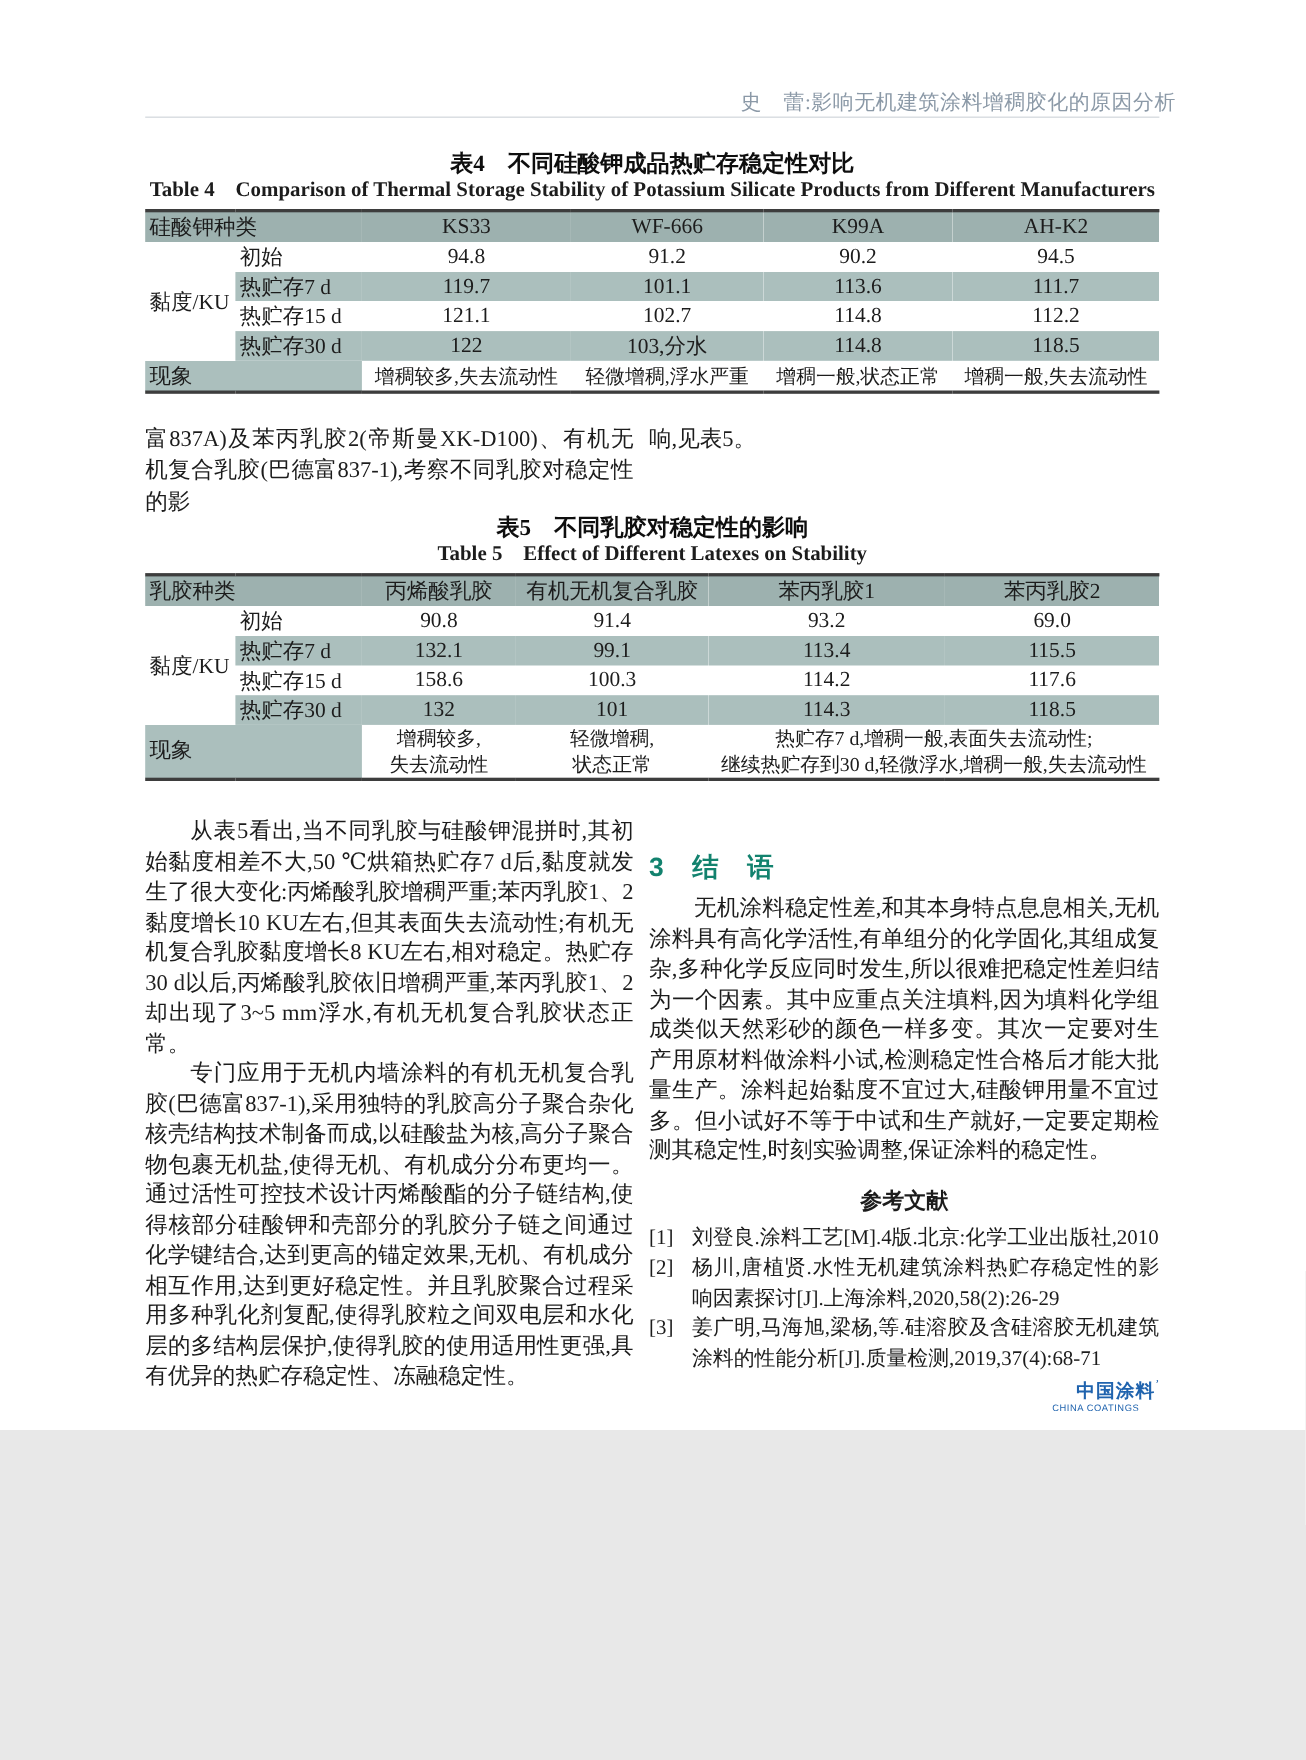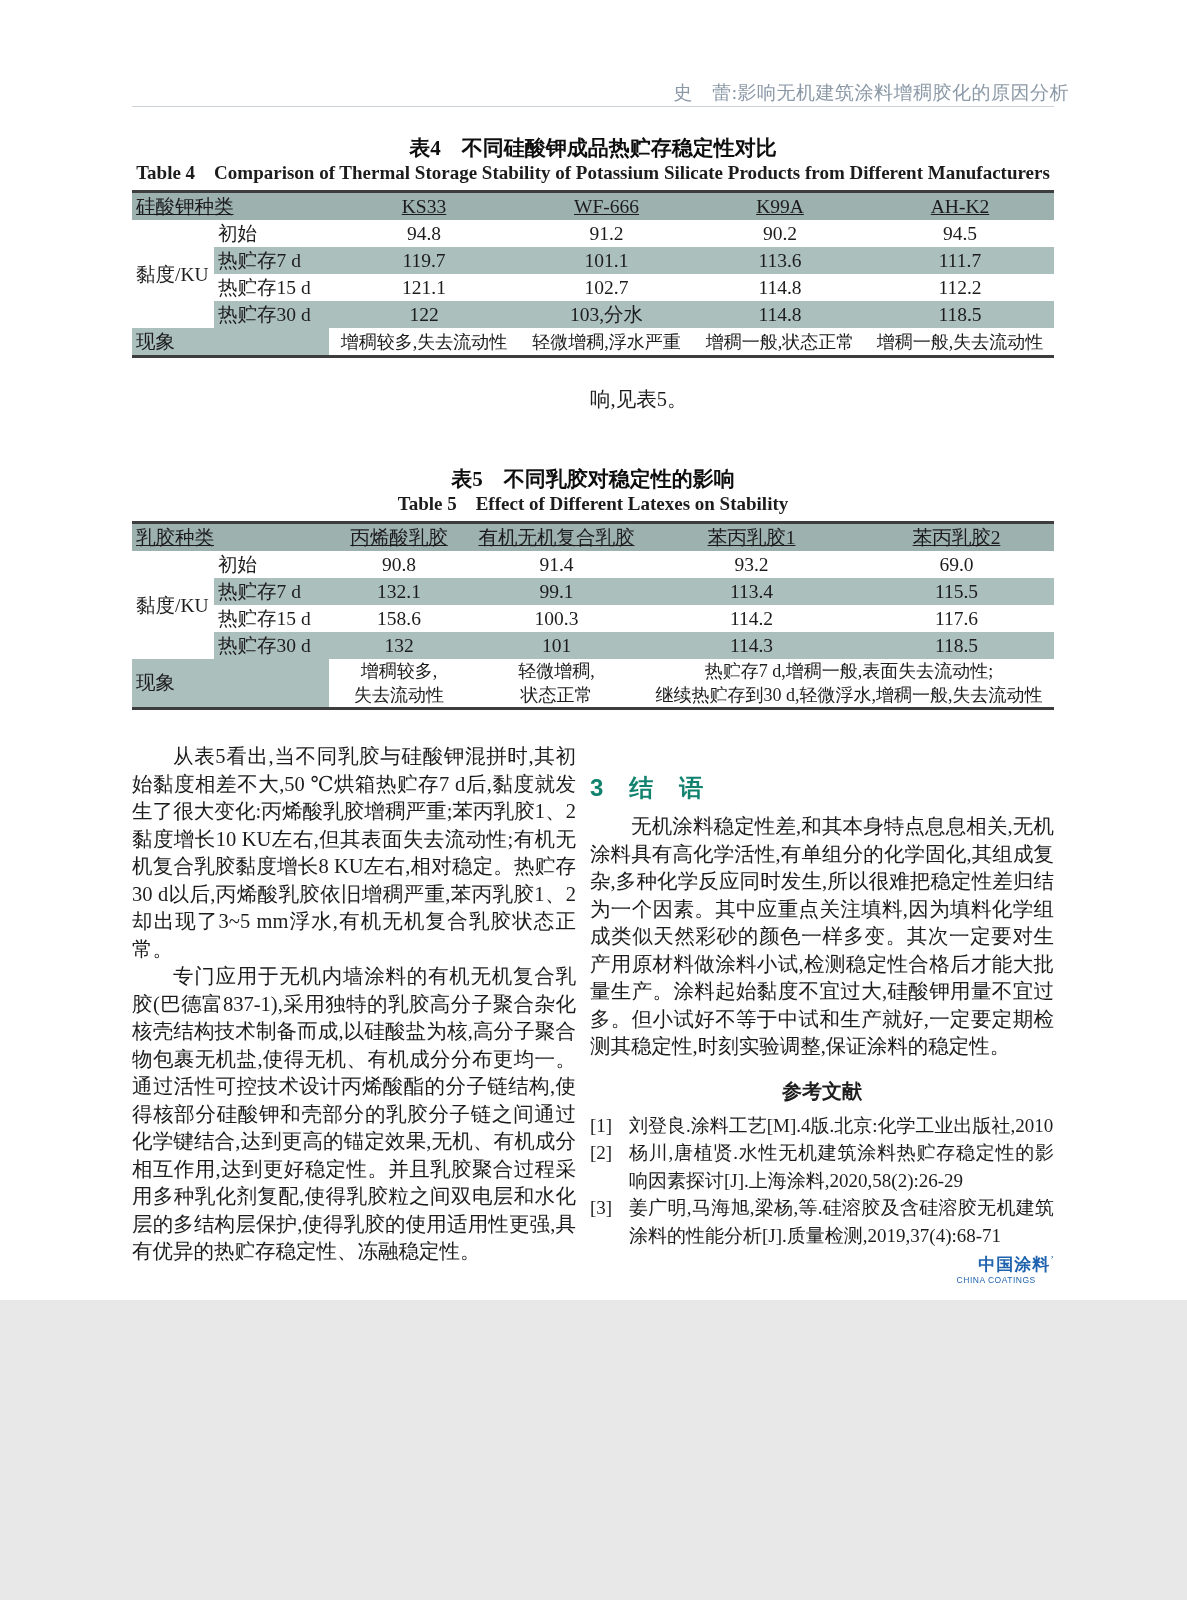--- a/index.html
+++ b/index.html
@@ -22,21 +22,21 @@
   .t5 { top:467px; }
   .tbl-title-zh { text-align:center; font-weight:bold; font-size:21px; line-height:24px; color:#0e0e0e; }
   .tbl-title-en { text-align:center; font-weight:bold; font-size:19px; line-height:22px; margin-top:2px; }
   table.data-table {
     margin-top:6px; width:100%; border-collapse:collapse; table-layout:fixed;
     border-top:3px solid #3d3d3d; border-bottom:3px solid #3d3d3d;
     font-size:19.5px;
   }
   table.data-table td { padding:0 4px; vertical-align:middle; height:27px; overflow:hidden; }
   td.hd { height:33px; }
-  td.shh { background:#9db1af;text-decoration:underline; }     
+  td.shh { background:#9db1af; }     
   td.sh  { background:#abbfbd; }     
   td.lbl { text-align:left; padding-left:8px; }
   td.c   { text-align:center; }
   td.phen { height:31px; font-size:18px; }
   td.phen2 { height:54px; font-size:18px; line-height:24px; white-space:pre-line; text-align:center; }
   td.phenlbl { font-size:19.5px; }
 
   
   .interlude-left {
     position:absolute; top:385px; left:132px; width:444px;
@@ -137,20 +137,21 @@
           <td colspan="2" class="sh lbl phen phenlbl">现象</td>
           <td class="c phen">增稠较多,失去流动性</td>
           <td class="c phen">轻微增稠,浮水严重</td>
           <td class="c phen">增稠一般,状态正常</td>
           <td class="c phen">增稠一般,失去流动性</td>
         </tr>
       </tbody>
     </table>
   </div>
 
+  <div class="interlude-left">富837A)及苯丙乳胶2(帝斯曼XK-D100)、有机无机复合乳胶(巴德富837-1),考察不同乳胶对稳定性的影</div>
   <div class="interlude-right">响,见表5。</div>
 
   <div class="tbl-sect t5">
     <div class="tbl-title-zh">表5　不同乳胶对稳定性的影响</div>
     <div class="tbl-title-en">Table 5　Effect of Different Latexes on Stability</div>
     <table class="data-table">
       <colgroup>
         <col style="width:82px">
           <col style="width:115px">
           <col style="width:140px">

